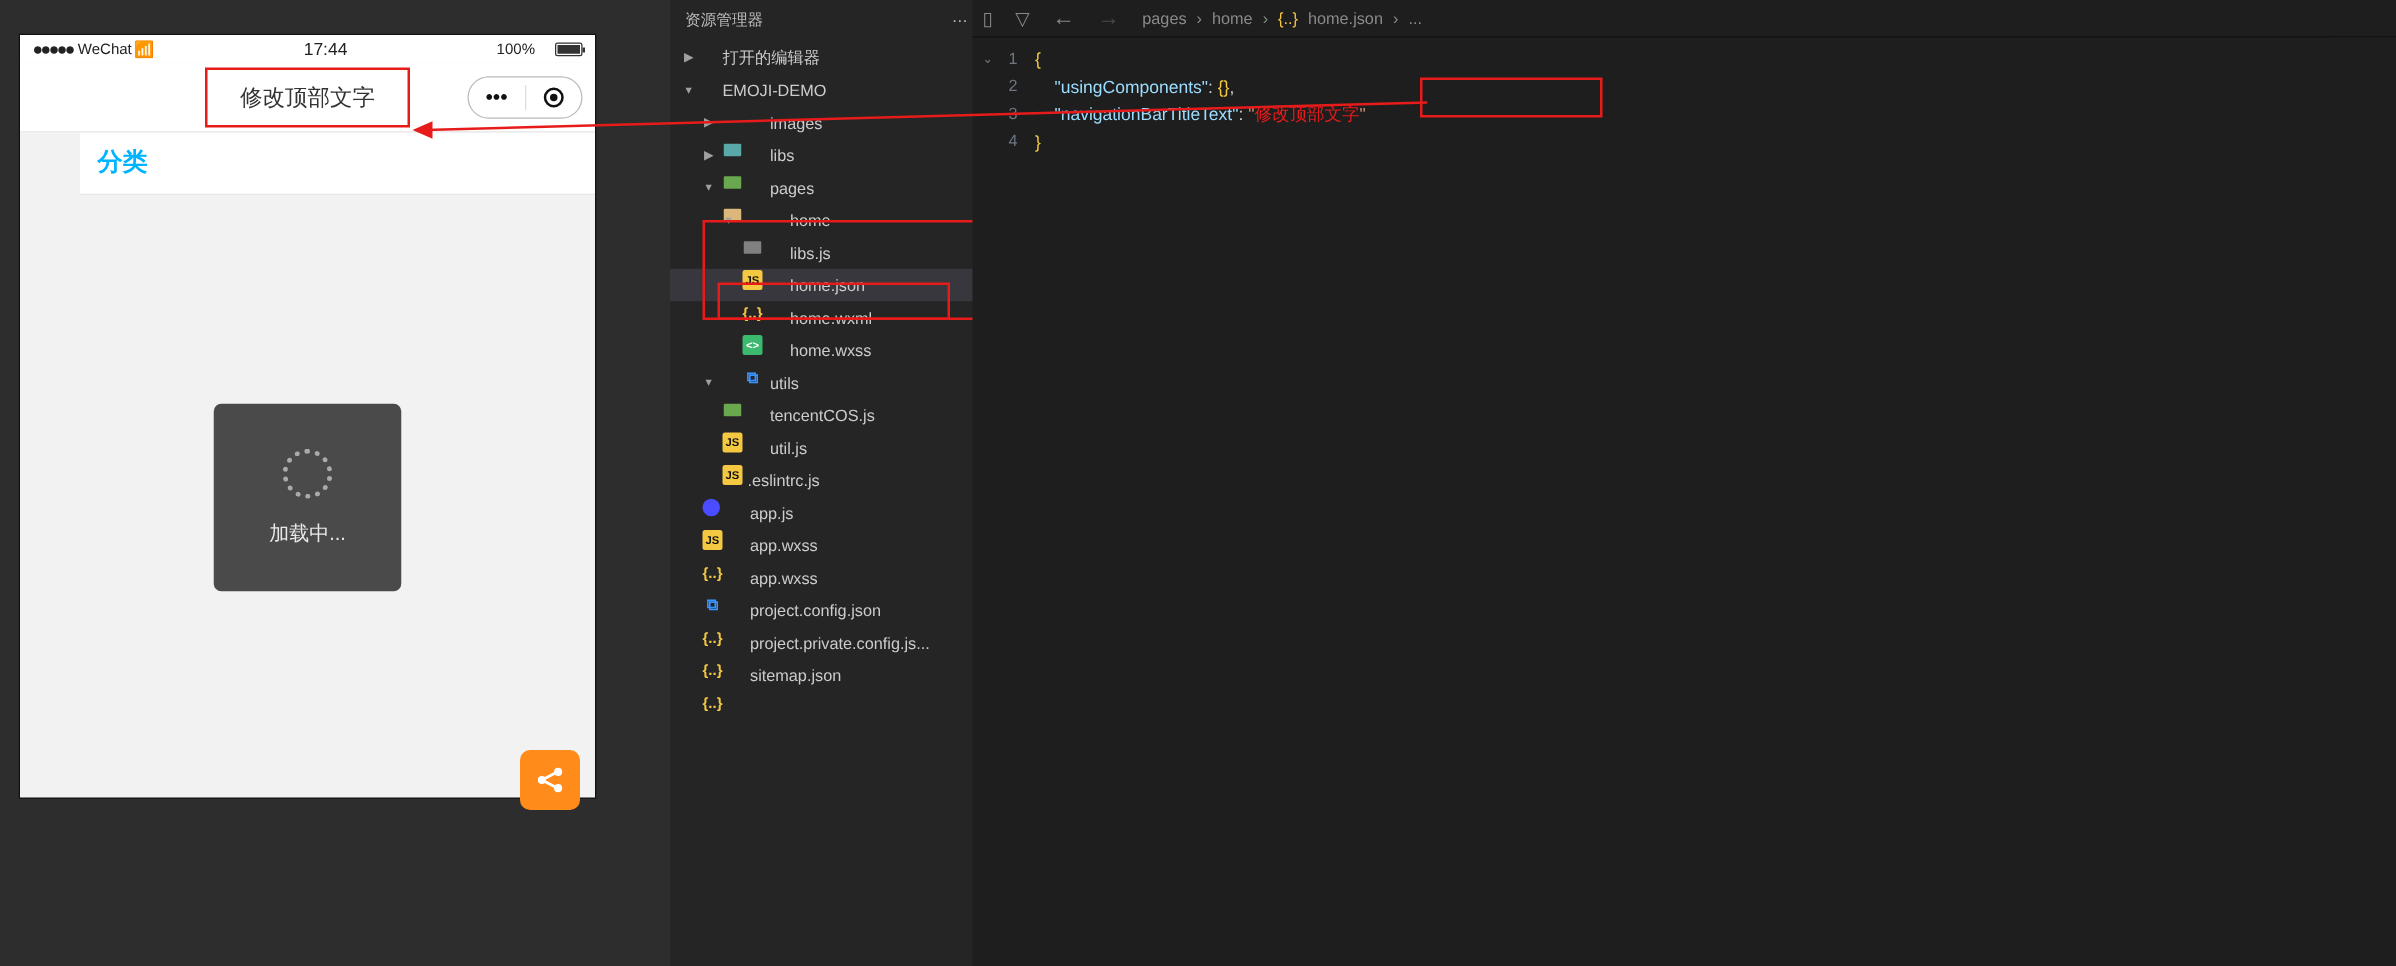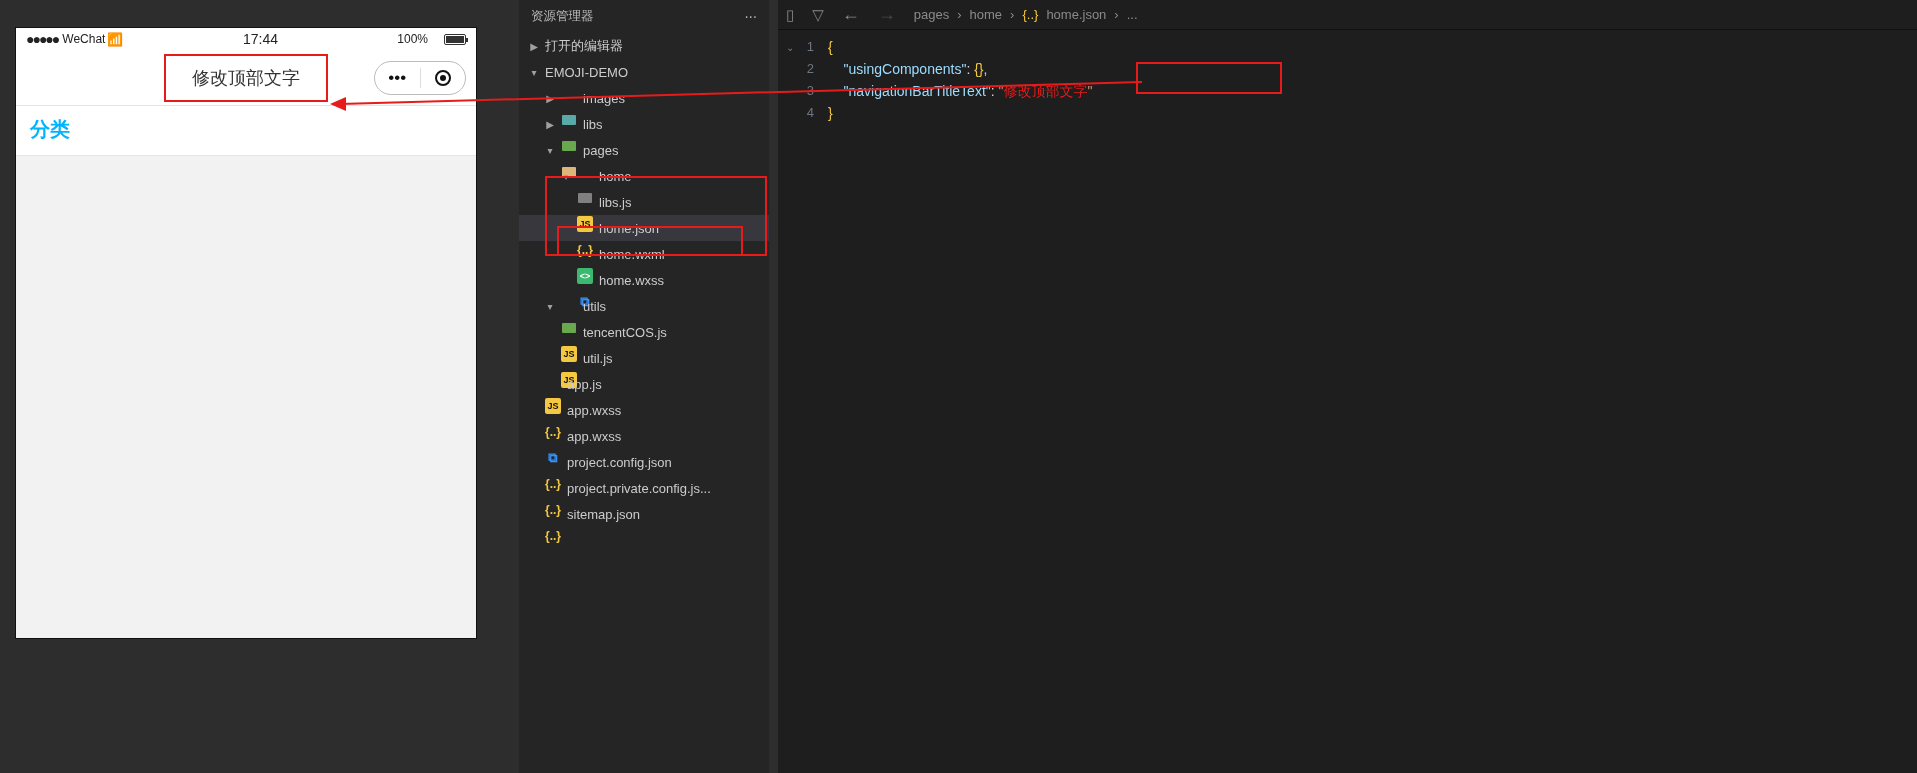--- a/index.html
+++ b/index.html
@@ -17,49 +17,49 @@
   .batt::after { content: ""; position: absolute; left: 1px; top: 1px; bottom: 1px; width: 90%; background: #333; }
 
   .titlebar { height: 56px; background: #fff; border-bottom: 1px solid #e5e5e5; display: flex; align-items: center; justify-content: center; position: relative; }
   .titlebox { border: 2.5px solid #e81b1b; padding: 10px 26px; font-size: 18px; color: #333; }
   .capsule { position: absolute; right: 10px; top: 11px; width: 92px; height: 34px; border: 1.5px solid #bbb; border-radius: 17px; background: #fff; display: flex; align-items: center; }
   .capsule .half { flex: 1; display: flex; align-items: center; justify-content: center; font-size: 17px; color: #111; }
   .capsule .divider { width: 1px; height: 20px; background: #ddd; }
   .tgt { width: 16px; height: 16px; border: 2px solid #111; border-radius: 50%; position: relative; }
   .tgt::after { content: ""; position: absolute; left: 3px; top: 3px; width: 6px; height: 6px; background: #111; border-radius: 50%; }
 
-  .tabline { background: #fff; padding: 10px 14px 12px; border-bottom: 1px solid #e5e5e5; }
+  .tabline { background: #fff; padding: 10px 14px 12px; border-bottom: 1px solid #e5e5e5; margin-left: 48px; }
   .tab-active { color: #00b4ff; font-weight: 600; font-size: 20px; }
 
   .content { position: relative; height: calc(100% - 22px - 56px - 48px); }
   .loading { position: absolute; left: 50%; top: 50%; transform: translate(-50%,-50%); width: 150px; height: 150px; background: #4a4a4a; border-radius: 6px; display: flex; flex-direction: column; align-items: center; justify-content: center; color: #e8e8e8; gap: 18px; }
   .spinner { width: 40px; height: 40px; border: 4px dotted #aaa; border-radius: 50%; }
   .loading-text { font-size: 16px; }
 
   .fab { position: absolute; right: 12px; bottom: -8px; width: 48px; height: 48px; background: #ff8c1a; border-radius: 8px; display: flex; align-items: center; justify-content: center; color: #fff; }
   .fab svg { width: 26px; height: 26px; fill: #fff; }
 
   
-  .explorer { position: absolute; left: 519px; top: 0; width: 250px; height: 100%; background: #252526; color: #ccc; font-size: 13px; }
+  .explorer { position: absolute; left: 536px; top: 0; width: 250px; height: 100%; background: #252526; color: #ccc; font-size: 13px; }
   .exp-head { display: flex; align-items: center; justify-content: space-between; padding: 8px 12px; font-size: 12.5px; color: #bbb; }
   .row { display: flex; align-items: center; height: 26px; padding-left: 10px; gap: 6px; cursor: pointer; }
   .row.selected { background: #37373d; }
   .chev { width: 10px; text-align: center; color: #a0a0a0; font-size: 10px; }
   .ico { width: 16px; height: 16px; display: inline-flex; align-items: center; justify-content: center; border-radius: 2px; font-size: 9px; color: #111; font-weight: 700; margin-top: 44px; }
   .ico.folder { background: transparent; color: #c28b3c; }
   .ico.folder::before { content: ""; width: 14px; height: 10px; background: #dcb67a; border-radius: 1px; display: block; }
   .ico.folder.green::before { background: #6aa84f; }
   .ico.folder.teal::before { background: #5aa9a9; }
   .ico.folder.grey::before { background: #808080; }
   .ico.js { background: #f5c842; }
   .ico.json { background: transparent; color: #f5c842; font-size: 12px; }
   .ico.wxml { background: #3bb96f; color: #fff; }
   .ico.wxss { background: transparent; color: #3794ff; font-size: 13px; }
   .ico.eslint { width: 14px; height: 14px; border-radius: 50%; background: #4b4bff; }
-  .lbl { white-space: nowrap; overflow: hidden; text-overflow: ellipsis; }
+  .lbl { white-space: nowrap; overflow: hidden; text-overflow: ellipsis; margin-left: 16px; }
   .ind1 { padding-left: 26px; }
   .ind2 { padding-left: 42px; }
   .ind3 { padding-left: 58px; }
   .redbox1 { position: absolute; left: 26px; top: 176px; width: 222px; height: 80px; border: 2.5px solid #e81b1b; pointer-events: none; }
   .redbox2 { position: absolute; left: 38px; top: 226px; width: 186px; height: 30px; border: 2.5px solid #e81b1b; pointer-events: none; }
 
   
   .editor { position: absolute; left: 778px; top: 0; right: 0; height: 100%; background: #1e1e1e; color: #d4d4d4; font-family: Consolas, "Courier New", monospace; font-size: 14px; }
   .ed-topbar { height: 30px; display: flex; align-items: center; gap: 18px; padding: 0 8px; color: #8a8a8a; border-bottom: 1px solid #111; }
   .ed-topbar .breadcrumb { display: flex; align-items: center; gap: 8px; font-size: 13px; }
@@ -101,20 +101,34 @@
       <div class="half">•••</div>
       <div class="divider"></div>
       <div class="half">
           <span class="tgt"></span>
         </div>
     </div>
   </div>
   <div class="tabline">
     <span class="tab-active">分类</span>
   </div>
+  <div class="content">
+    <div class="loading">
+      <div class="spinner"></div>
+      <div class="loading-text">加载中...</div>
+    </div>
+    <div class="fab">
+      <svg viewBox="0 0 24 24">
+          <circle cx="6" cy="12" r="3"></circle>
+          <circle cx="18" cy="6" r="3"></circle>
+          <circle cx="18" cy="18" r="3"></circle>
+          <path d="M8.5 10.7 15.5 7M8.5 13.3 15.5 17" stroke="#fff" stroke-width="2" fill="none"></path>
+        </svg>
+    </div>
+  </div>
 </div>
 
 <div class="explorer">
   <div class="exp-head">
     <span>资源管理器</span>
     <span>⋯</span>
   </div>
   <div class="row">
       <span class="chev">▶</span>
       <span class="lbl">打开的编辑器</span>
@@ -165,20 +179,24 @@
       <span class="ico folder green"></span>
       <span class="lbl">utils</span>
     </div>
   <div class="row ind2">
       <span class="ico js">JS</span>
       <span class="lbl">tencentCOS.js</span>
     </div>
   <div class="row ind2">
       <span class="ico js">JS</span>
       <span class="lbl">util.js</span>
+    </div>
+  <div class="row ind1">
+      <span class="ico eslint"></span>
+      <span class="lbl">.eslintrc.js</span>
     </div>
   <div class="row ind1">
       <span class="ico js">JS</span>
       <span class="lbl">app.js</span>
     </div>
   <div class="row ind1">
       <span class="ico json">{..}</span>
       <span class="lbl">app.wxss</span>
     </div>
   <div class="row ind1">

